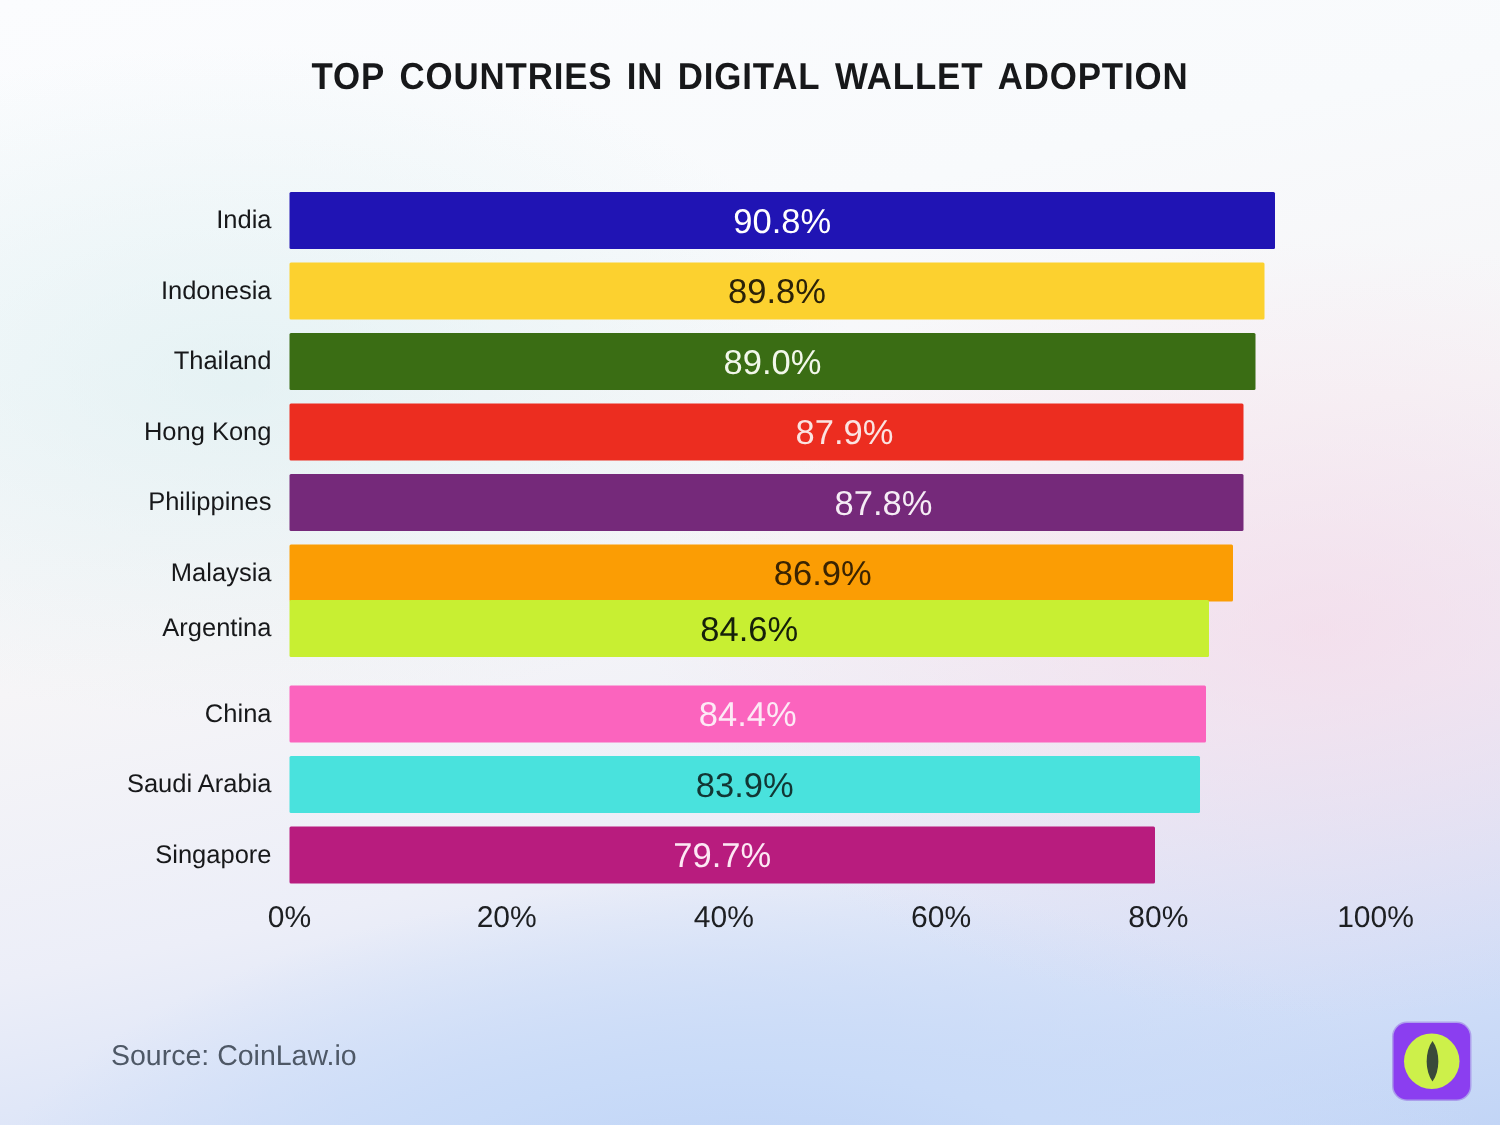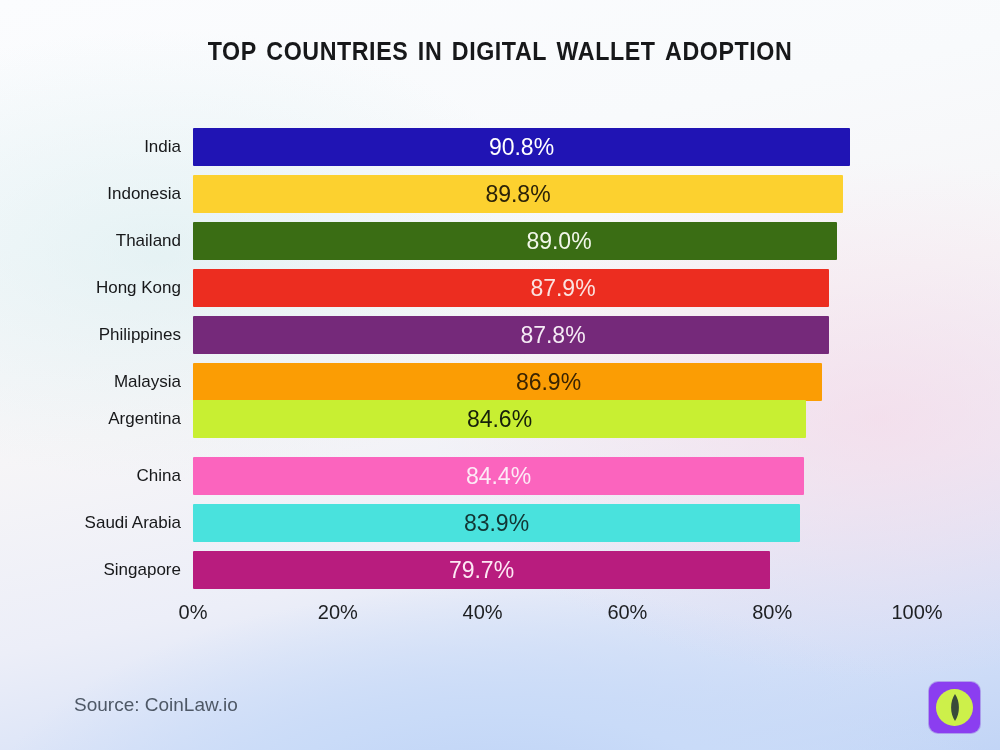--- a/index.html
+++ b/index.html
@@ -180,35 +180,35 @@
         <div class="bar-label">Indonesia</div>
         <div class="bar-track">
           <div class="bar-fill" style="width: 650px; background: rgb(252, 209, 47);"></div>
           <div class="bar-value" style="width: 650px; color: rgb(43, 34, 8);">89.8%</div>
         </div>
       </div>
       <div class="bar-row" style="top: 94px;">
         <div class="bar-label">Thailand</div>
         <div class="bar-track">
           <div class="bar-fill" style="width: 644px; background: rgb(58, 109, 20);"></div>
-          <div class="bar-value" style="width: 644px; color: rgb(242, 247, 234); padding-left: 44px;">89.0%</div>
+          <div class="bar-value" style="width: 644px; color: rgb(242, 247, 234);">89.0%</div>
         </div>
       </div>
       <div class="bar-row" style="top: 141px;">
         <div class="bar-label">Hong Kong</div>
         <div class="bar-track">
           <div class="bar-fill" style="width: 636px; background: rgb(236, 45, 32);"></div>
           <div class="bar-value" style="width: 740px; color: rgb(251, 227, 225);">87.9%</div>
         </div>
       </div>
       <div class="bar-row" style="top: 188px;">
         <div class="bar-label">Philippines</div>
         <div class="bar-track">
           <div class="bar-fill" style="width: 636px; background: rgb(117, 41, 122);"></div>
-          <div class="bar-value" style="width: 720px; color: rgb(245, 236, 245);">87.8%</div>
+          <div class="bar-value" style="width: 720px; color: rgb(245, 236, 245); padding-left: 36px;">87.8%</div>
         </div>
       </div>
       <div class="bar-row" style="top: 235px;">
         <div class="bar-label">Malaysia</div>
         <div class="bar-track">
           <div class="bar-fill" style="width: 629px; background: rgb(251, 157, 4);"></div>
           <div class="bar-value" style="width: 711px; color: rgb(58, 36, 2);">86.9%</div>
         </div>
       </div>
       <div class="bar-row" style="top: 272px;">

